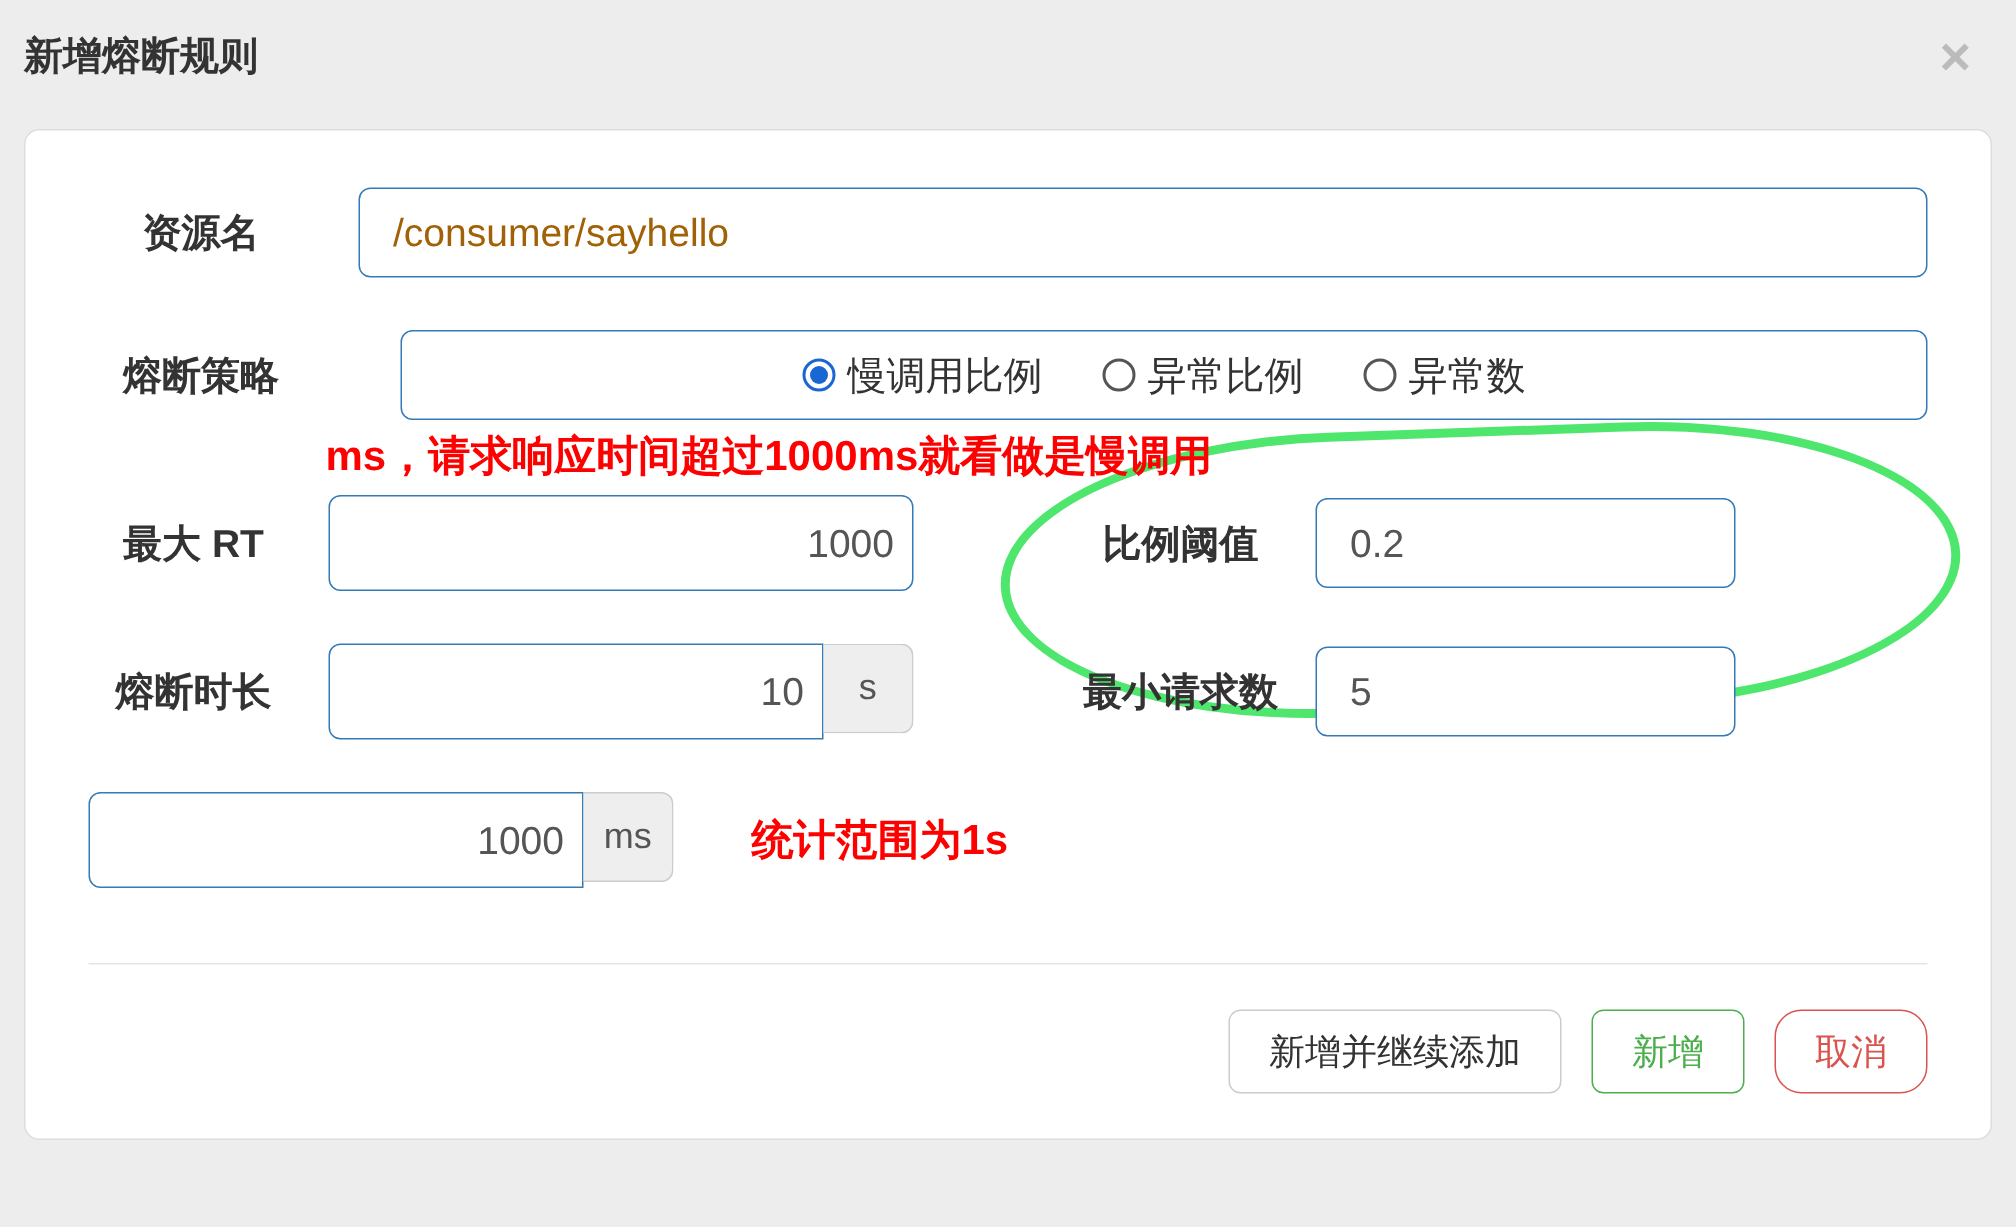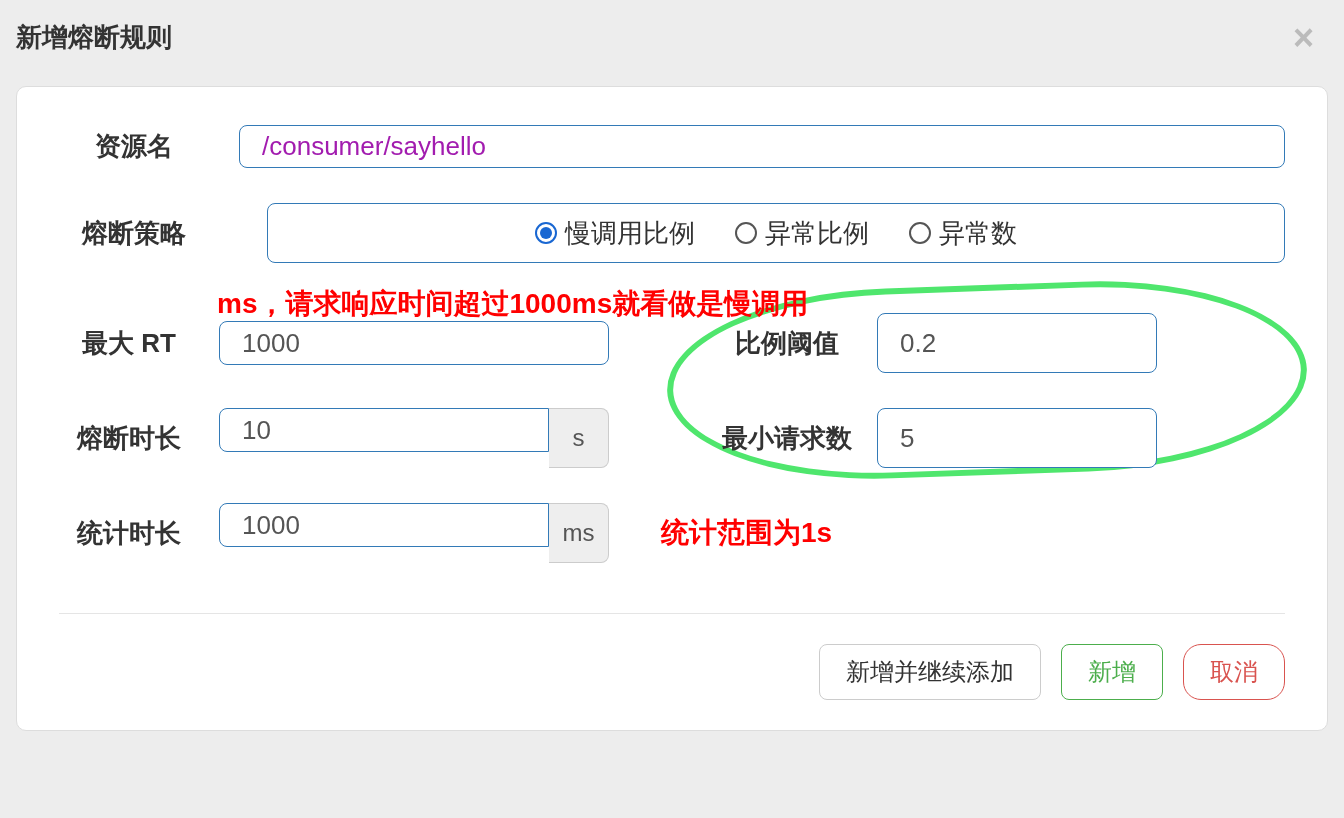--- a/index.html
+++ b/index.html
@@ -53,26 +53,26 @@
     .form-label {
       font-size: 26px;
       font-weight: 700;
       color: #333;
       width: 150px;
       text-align: center;
       flex: 0 0 auto;
     }
     .form-input {
       flex: 1;
-      height: 43px;
+      height: 60px;
       border: 1px solid #337ab7;
       border-radius: 8px;
       padding: 0 22px;
       font-size: 26px;
-      color: #a21caf;
+      color: #a16207;
       background: #fff;
       outline: none;
     }
     .radio-container {
       flex: 1;
       height: 60px;
       border: 1px solid #337ab7;
       border-radius: 8px;
       display: flex;
       align-items: center;
@@ -111,28 +111,29 @@
       display: flex;
       align-items: center;
       gap: 20px;
     }
     .col-half .form-label {
       width: auto;
       min-width: 140px;
     }
     .input-sm {
       width: 390px;
-      height: 44px;
+      height: 64px;
       border: 1px solid #337ab7;
       border-radius: 8px;
-      padding: 0 22px;
+      padding: 0 12px;
       font-size: 26px;
       color: #555;
       outline: none;
       background: #fff;
+      text-align: right;
     }
     .input-sm2 {
       flex: 1;
       max-width: 280px;
       height: 60px;
       border: 1px solid #337ab7;
       border-radius: 8px;
       padding: 0 22px;
       font-size: 26px;
       color: #555;
@@ -306,21 +307,20 @@
       </div>
     </div>
     <div class="col-half">
       <div class="form-label">最小请求数</div>
       <input class="input-sm2" value="5" style="">
     </div>
   </div>
 
   <div class="form-row">
     <div class="col-half">
-      <div class="form-label">统计时长</div>
       <div class="input-group">
         <input class="input-sm" value="1000" style="">
         <div class="input-addon">ms</div>
       </div>
       <div class="annotation-red annot2">统计范围为1s</div>
     </div>
   </div>
 
   <hr class="divider">
 

